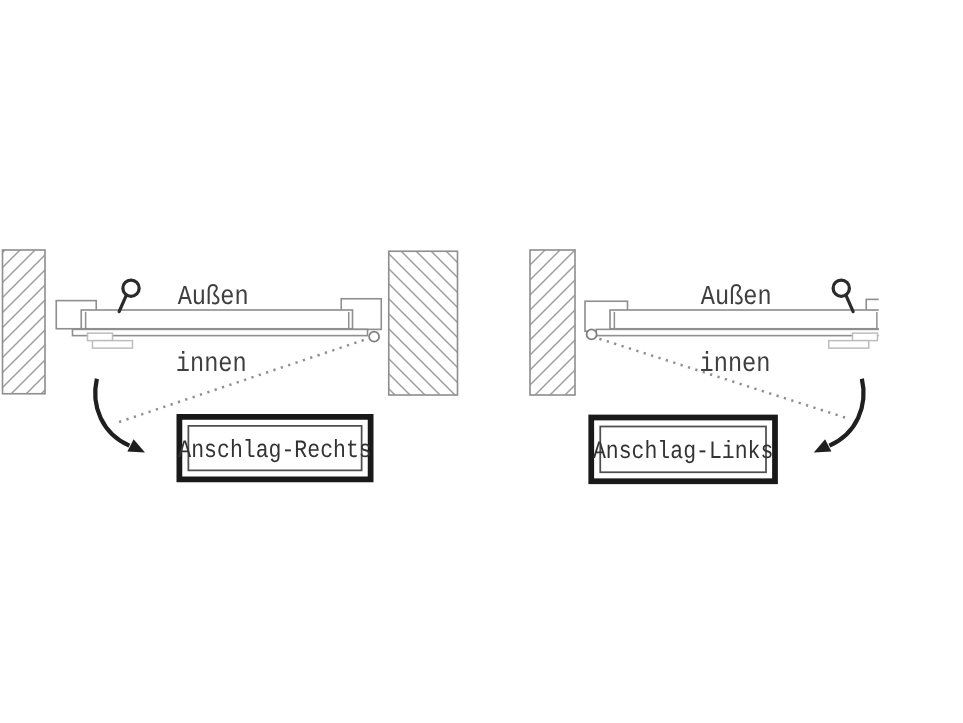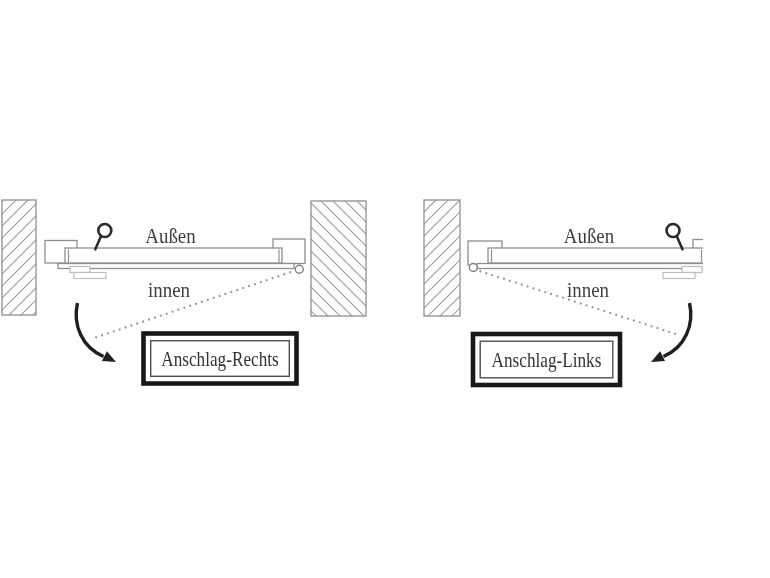--- a/index.html
+++ b/index.html
@@ -1,21 +1,21 @@
 <!DOCTYPE html>
 <html><head>
 <meta charset="utf-8">
 <style>
   html,body{margin:0;padding:0;background:#ffffff;}
   .stage{
     position:relative;
     width:703px;height:578px;
     background:#ffffff;
     overflow:hidden;
-    font-family:Liberation Serif, serif;
+    font-family:Liberation Mono, monospace;
   }
   svg{position:absolute;left:0;top:0;display:block;}
 
   .wallF{fill:url(#hatchF);stroke:#8f8f8f;stroke-width:1.3;}
   .wallB{fill:url(#hatchB);stroke:#8f8f8f;stroke-width:1.3;}
   .ol{fill:#ffffff;stroke:#8f8f8f;stroke-width:1.3;}
   .edge{stroke:#8f8f8f;stroke-width:1.2;fill:none;}
   .faint{fill:#ffffff;stroke:#bdbdbd;stroke-width:1.2;}
   .pivot{fill:#ffffff;stroke:#7f7f7f;stroke-width:1.4;}
   .handle{fill:#ffffff;stroke:#2b2b2b;stroke-width:2.6;}

